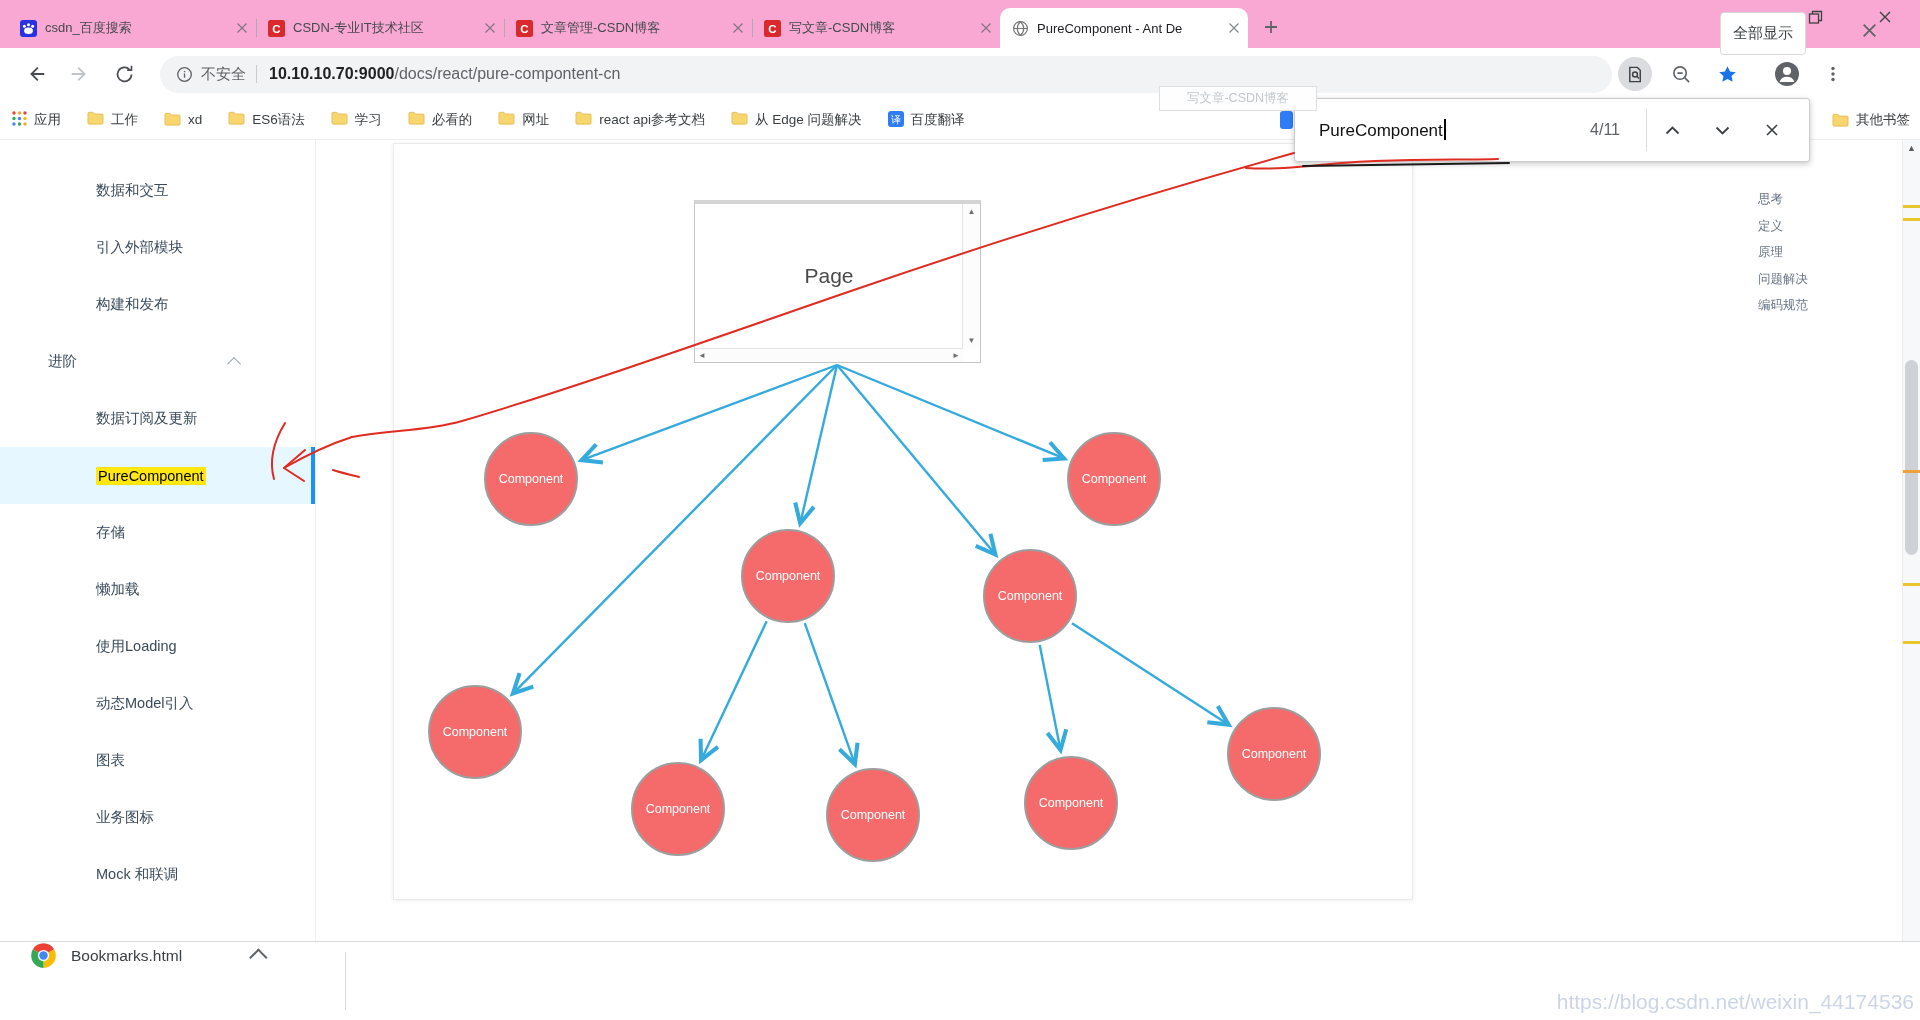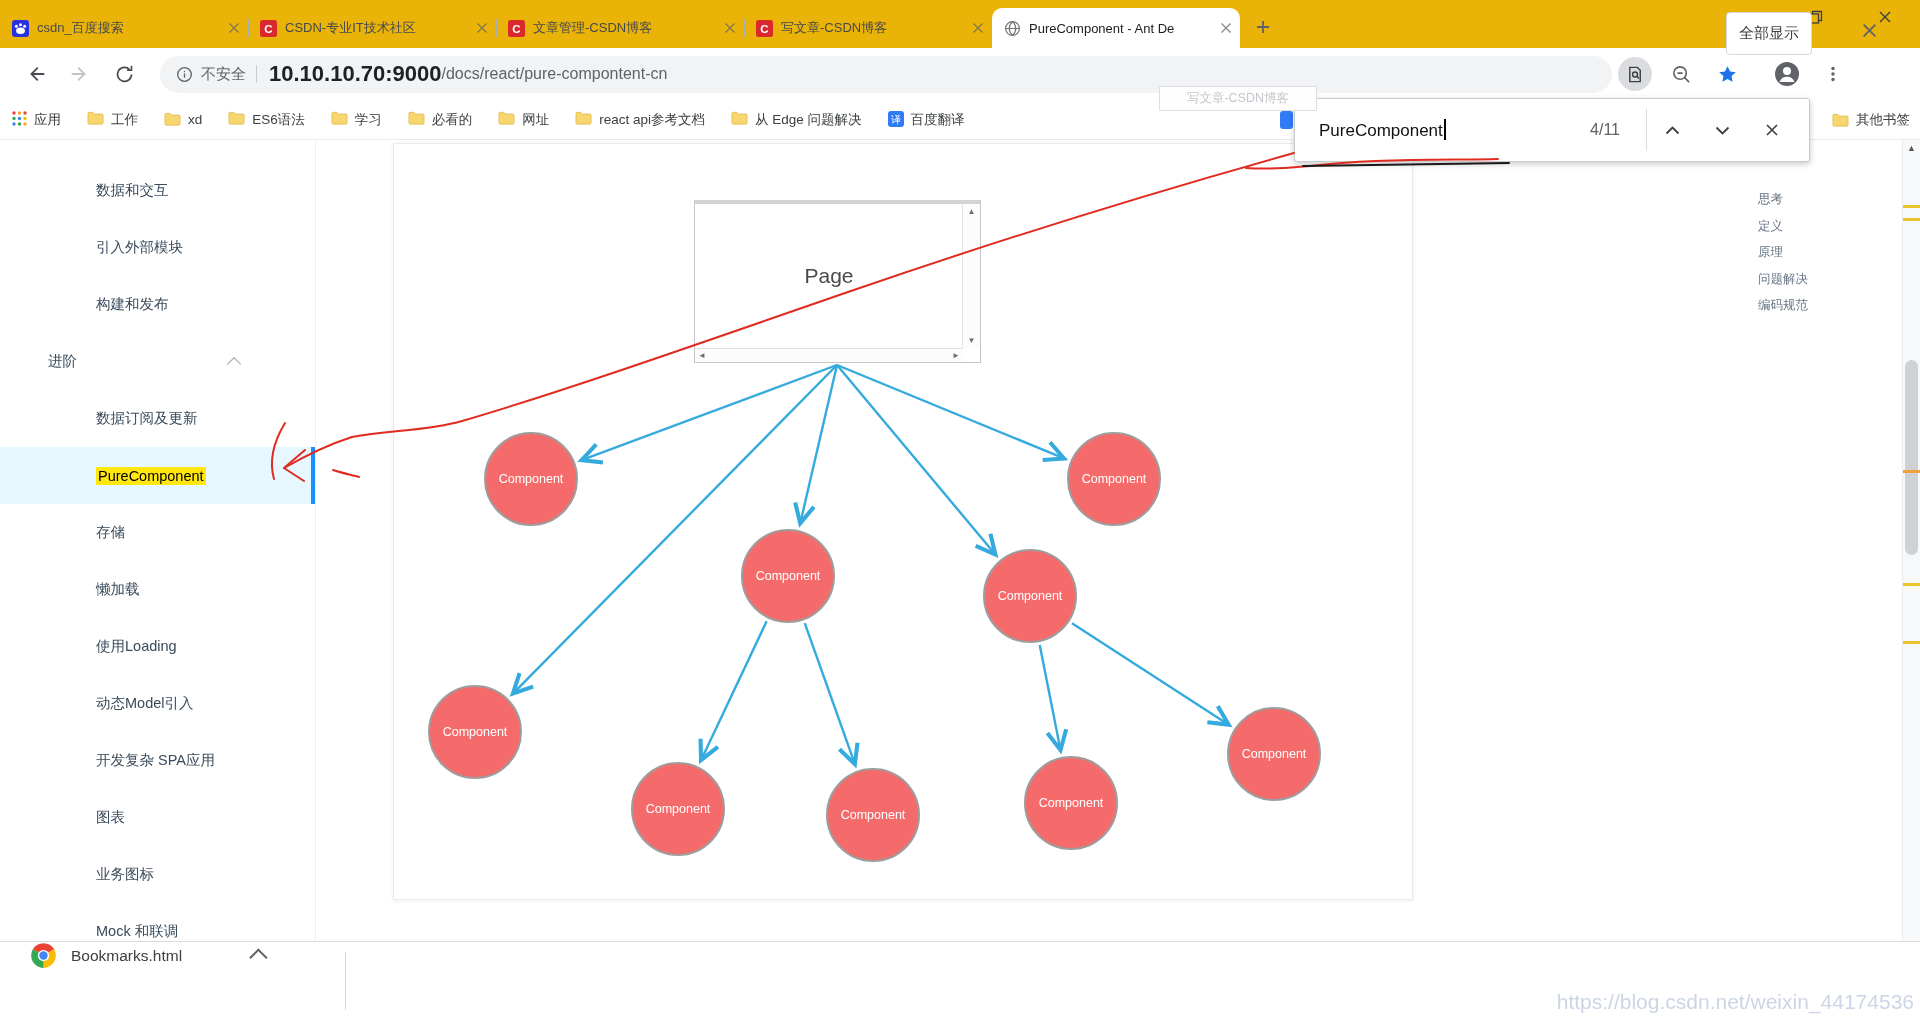--- a/index.html
+++ b/index.html
@@ -1,39 +1,39 @@
 <!DOCTYPE html>
 <html><head>
 <meta charset="utf-8">
 <style>
   html,body{margin:0;padding:0;}
   body{width:1920px;height:1020px;overflow:hidden;position:relative;background:#fff;
        font-family:"Liberation Sans",sans-serif;color:#3c4043;}
   svg{display:block}
   
-  .tabbar{height:48px;background:#eab308;position:relative;display:flex;align-items:flex-end;padding-left:0;box-sizing:border-box;}
+  .tabbar{height:48px;background:#f9a8d4;position:relative;display:flex;align-items:flex-end;padding-left:8px;box-sizing:border-box;}
   #tabs{display:flex;align-items:flex-end;}
   .tab{width:248px;height:40px;display:flex;align-items:center;gap:8px;padding:0 8px 0 12px;
        font-size:13px;color:#45494d;position:relative;border-radius:10px 10px 0 0;box-sizing:border-box;}
   .tab.active{background:#fff;color:#202124;}
   .tab:not(.active)::after{content:'';position:absolute;right:-1px;top:11px;height:18px;width:1px;background:#a8adb2;}
   .tab.active::after{display:none}
   .tab .ttl{flex:1;white-space:nowrap;overflow:hidden;}
   .tab .cls{flex:0 0 auto;opacity:.75}
   .newtab{width:30px;height:30px;margin:0 0 6px 8px;display:flex;align-items:center;justify-content:center;}
   .winctl{position:absolute;right:0;top:0;height:34px;display:flex;}
   .winctl>div{width:70px;display:flex;align-items:center;justify-content:center;}
   
   .toolbar{height:52px;background:#fff;display:flex;align-items:center;padding:0 14px;box-sizing:border-box;}
   .navbtn{width:44px;height:40px;display:flex;align-items:center;justify-content:center;}
   .omnibox{width:1452px;height:37px;border-radius:19px;background:#f1f3f4;display:flex;align-items:center;
            padding:0 16px;margin-left:14px;box-sizing:border-box;font-size:15px;}
   .sec{color:#5f6368;margin:0 10px 0 8px;}
   .odiv{width:1px;height:18px;background:#c8ccd0;margin-right:12px;}
-  .url-host{color:#202124;font-weight:bold;font-size:22px;}
+  .url-host{color:#202124;font-weight:bold;font-size:16px;}
   .url-path{color:#5f6368;font-size:16px;}
   .tbicon{width:46px;height:40px;display:flex;align-items:center;justify-content:center;}
   .circled{background:#dadce0;border-radius:50%;width:34px;height:34px;display:flex;align-items:center;justify-content:center;}
   
   .bmbar{height:40px;background:#fff;border-bottom:1px solid #ececee;display:flex;align-items:center;
          padding:0 12px;box-sizing:border-box;font-size:13.5px;color:#3c4043;position:relative;}
   #bmItems{display:flex;align-items:center;gap:26px;}
   .bm{display:flex;align-items:flex-start;gap:7px;white-space:nowrap;}
   .bm-other{position:absolute;right:10px;display:flex;align-items:center;gap:7px;padding-left:19px;}
   .bm-sliver{position:absolute;left:1280px;top:11px;width:13px;height:18px;background:#2f7cf6;border-radius:3px;}
@@ -81,21 +81,21 @@
   .pscroll{position:absolute;right:0;top:140px;bottom:0;width:17px;background:#f7f8f9;border-left:1px solid #ececec;z-index:12;}
   .pscroll .up{position:absolute;top:3px;left:0;width:100%;text-align:center;font-size:9px;color:#5a5a5a;}
   .pthumb{position:absolute;left:2px;right:2px;top:220px;height:195px;background:#ced1d5;border-radius:8px;}
   .mark{position:absolute;left:0;width:100%;height:3px;}
   
   .dlbar{position:absolute;left:0;right:0;bottom:0;height:79px;background:#fff;border-top:1px solid #d9dadc;z-index:15;
          display:flex;align-items:flex-start;box-sizing:border-box;padding-left:6px;}
   .dlfile{display:flex;align-items:center;gap:14px;margin-left:24px;font-size:15.5px;color:#3c4043;}
   .dlchev{margin-left:58px;width:11px;height:11px;border-left:2px solid #5f6368;border-top:2px solid #5f6368;transform:rotate(45deg) translateY(3px);}
   .dldiv{position:absolute;left:345px;top:10px;bottom:10px;width:1px;background:#d9dadc;}
-  .showall{position:absolute;right:108px;top:12px;width:84px;height:41px;border:1px solid #d6d8da;border-radius:4px;
+  .showall{position:absolute;right:114px;top:12px;width:84px;height:41px;border:1px solid #d6d8da;border-radius:4px;
            background:#fff;display:flex;align-items:center;justify-content:center;font-size:15px;color:#3c4043;z-index:17;}
   .dlclose{position:absolute;right:42px;top:22px;z-index:17;}
   .watermark{position:absolute;right:6px;bottom:6px;font-size:21px;color:#ccd5e6;z-index:16;white-space:nowrap;}
   
   .anno{position:absolute;left:0;top:0;z-index:30;pointer-events:none;}
 </style>
 </head>
 <body>
 
 <div class="tabbar">
@@ -390,23 +390,20 @@
         <span>存储</span>
       </div>
       <div class="srow">
         <span>懒加载</span>
       </div>
       <div class="srow">
         <span>使用Loading</span>
       </div>
       <div class="srow">
         <span>动态Model引入</span>
-      </div>
-      <div class="srow">
-        <span>开发复杂 SPA应用</span>
       </div>
       <div class="srow">
         <span>图表</span>
       </div>
       <div class="srow">
         <span>业务图标</span>
       </div>
       <div class="srow">
         <span>Mock 和联调</span>
       </div>

